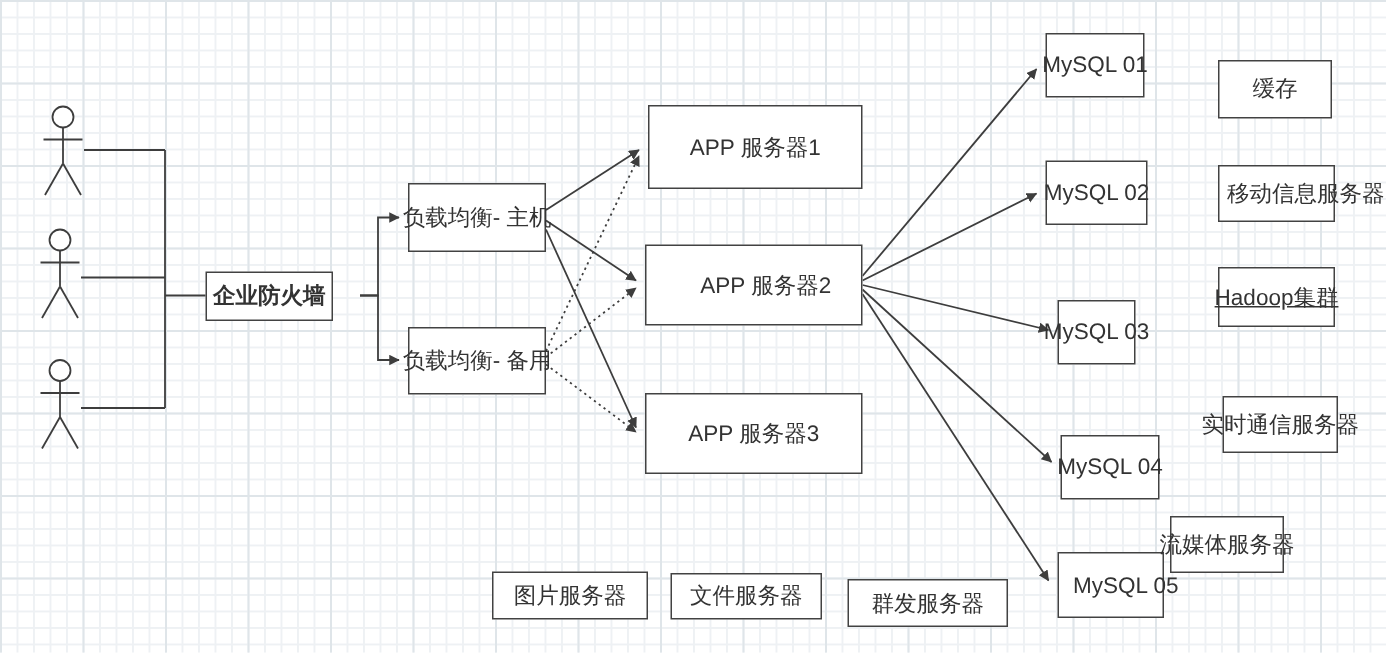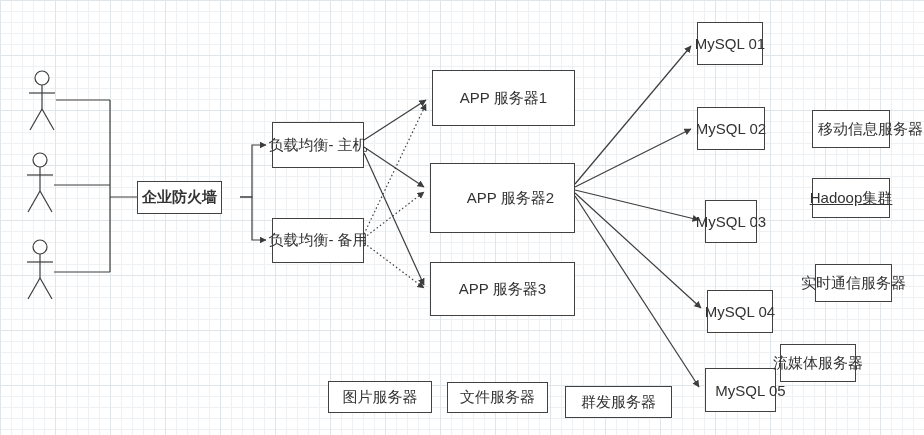--- a/index.html
+++ b/index.html
@@ -34,21 +34,21 @@
     white-space:nowrap;
     z-index:2;
   }
   .node .lbl{pointer-events:none;}
   .bold{font-weight:bold;}
   
   #n-firewall   {left:137px;top:181px;width:85px; height:33px;}
   #n-lb-master  {left:272px;top:122px;width:92px; height:46px;}
   #n-lb-backup  {left:272px;top:218px;width:92px; height:45px;}
   #n-app1       {left:432px;top:70px; width:143px;height:56px;}
-  #n-app2       {left:430px;top:163px;width:145px;height:70px;padding-left:16px;}
+  #n-app2       {left:430px;top:163px;width:145px;height:54px;padding-left:16px;}
   #n-app3       {left:430px;top:262px;width:145px;height:54px;}
   #n-mysql1     {left:697px;top:22px; width:66px; height:43px;}
   #n-mysql2     {left:697px;top:107px;width:68px; height:43px;}
   #n-mysql3     {left:705px;top:200px;width:52px; height:43px;}
   #n-mysql4     {left:707px;top:290px;width:66px; height:43px;}
   #n-mysql5     {left:705px;top:368px;width:71px; height:44px;padding-left:20px;}
   #n-cache      {left:812px;top:40px; width:76px; height:39px;}
   #n-mobile     {left:812px;top:110px;width:78px; height:38px;padding-left:39px;}
   #n-hadoop     {left:812px;top:178px;width:78px; height:40px;text-decoration:underline;}
   #n-realtime   {left:815px;top:264px;width:77px; height:38px;}
@@ -147,20 +147,23 @@
   </div>
 
   <div class="node" id="n-mysql4">
     <span class="lbl">MySQL 04</span>
   </div>
 
   <div class="node" id="n-mysql5">
     <span class="lbl">MySQL 05</span>
   </div>
 
+  <div class="node" id="n-cache">
+    <span class="lbl">缓存</span>
+  </div>
 
   <div class="node" id="n-mobile">
     <span class="lbl">移动信息服务器</span>
   </div>
 
   <div class="node" id="n-hadoop">
     <span class="lbl">Hadoop集群</span>
   </div>
 
   <div class="node" id="n-realtime">

